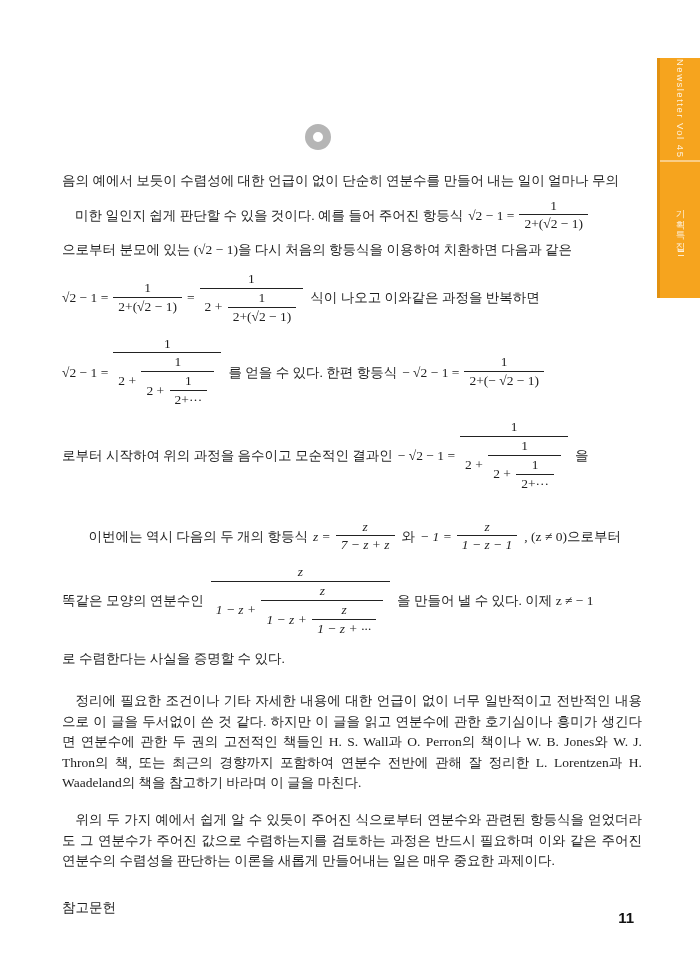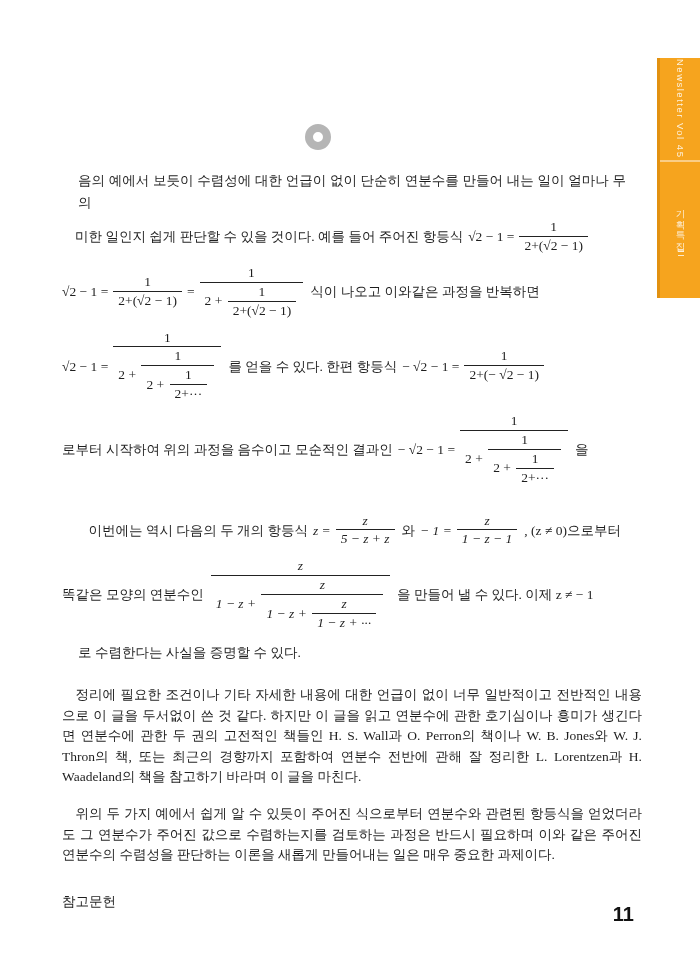--- a/index.html
+++ b/index.html
@@ -26,21 +26,21 @@
     writing-mode:vertical-rl;
     font-family:"Liberation Sans","DejaVu Sans",sans-serif;
     font-size:9.5px;letter-spacing:1.5px;color:rgba(255,255,255,0.85);
     white-space:nowrap;
   }
   
   .content{
     position:absolute;left:62px;right:58px;top:166px;
     font-size:13.5px;line-height:1.6;text-align:justify;
   }
-  .tline{margin:4px 16px;}
+  .tline{margin:4px 0;}
   .frow{display:flex;align-items:center;flex-wrap:nowrap;gap:5px;margin:6px 13px;text-align:left;}
   .disp{margin:10px 0;}
   .ktext{white-space:nowrap;}
   .indent{padding-left:1em;font-family:Liberation Serif, serif;}
   
   .math{display:inline-flex;align-items:center;gap:3px;white-space:nowrap;
         font-family:"Liberation Serif","DejaVu Serif",serif;}
   .mz .mtext,.mz .num,.mz .den,.mz .dt{font-style:italic;}
   .mtext{display:inline-block;}
   .frac{display:inline-block;vertical-align:middle;text-align:center;margin:0 2px;line-height:1.25;}
@@ -48,21 +48,21 @@
   .frac .den{display:block;border-top:1px solid #222;padding:1px 5px 0;white-space:nowrap;}
   .frac .den .dt{display:inline-block;vertical-align:middle;}
   .frac .den .frac{vertical-align:middle;}
   
   .para{margin:16px 0 0;text-indent:1em;line-height:1.52;font-size:13.5px;}
   .refs-title{margin-top:26px;line-height:1.5;}
   
   .page-number{
     position:absolute;right:66px;bottom:30px;
     font-family:"Liberation Sans","DejaVu Sans",sans-serif;
-    font-weight:bold;font-size:20px;color:#111;
+    font-weight:bold;font-size:15px;color:#111;
   }
 </style>
 </head>
 <body>
 
 <div class="page">
 
   <div class="donut"></div>
 
   <aside class="side-tab">
@@ -85,20 +85,23 @@
       <span class="ktext">미한 일인지 쉽게 판단할 수 있을 것이다. 예를 들어 주어진 항등식</span>
       <span class="math">
         <span class="mtext">√2 − 1 =</span>
         <span class="frac">
           <span class="num">1</span>
           <span class="den">2+(√2 − 1)</span>
         </span>
       </span>
     </div>
 
+    <div class="tline">
+      <span>으로부터 분모에 있는 (√2 − 1)을 다시 처음의 항등식을 이용하여 치환하면 다음과 같은</span>
+    </div>
 
     <div class="frow disp">
       <span class="math">
         <span class="mtext">√2 − 1 =</span>
         <span class="frac">
           <span class="num">1</span>
           <span class="den">2+(√2 − 1)</span>
         </span>
         <span class="mtext">=</span>
         <span class="frac">
@@ -169,21 +172,21 @@
       <span class="ktext">을</span>
     </div>
 
 
     <div class="frow" style="margin-top:26px;">
       <span class="ktext indent">이번에는 역시 다음의 두 개의 항등식</span>
       <span class="math mz">
         <span class="mtext">z =</span>
         <span class="frac">
           <span class="num">z</span>
-          <span class="den">5 − z + z</span>
+          <span class="den">7 − z + z</span>
         </span>
       </span>
       <span class="ktext">와</span>
       <span class="math mz">
         <span class="mtext">− 1 =</span>
         <span class="frac">
           <span class="num">z</span>
           <span class="den">1 − z − 1</span>
         </span>
       </span>

